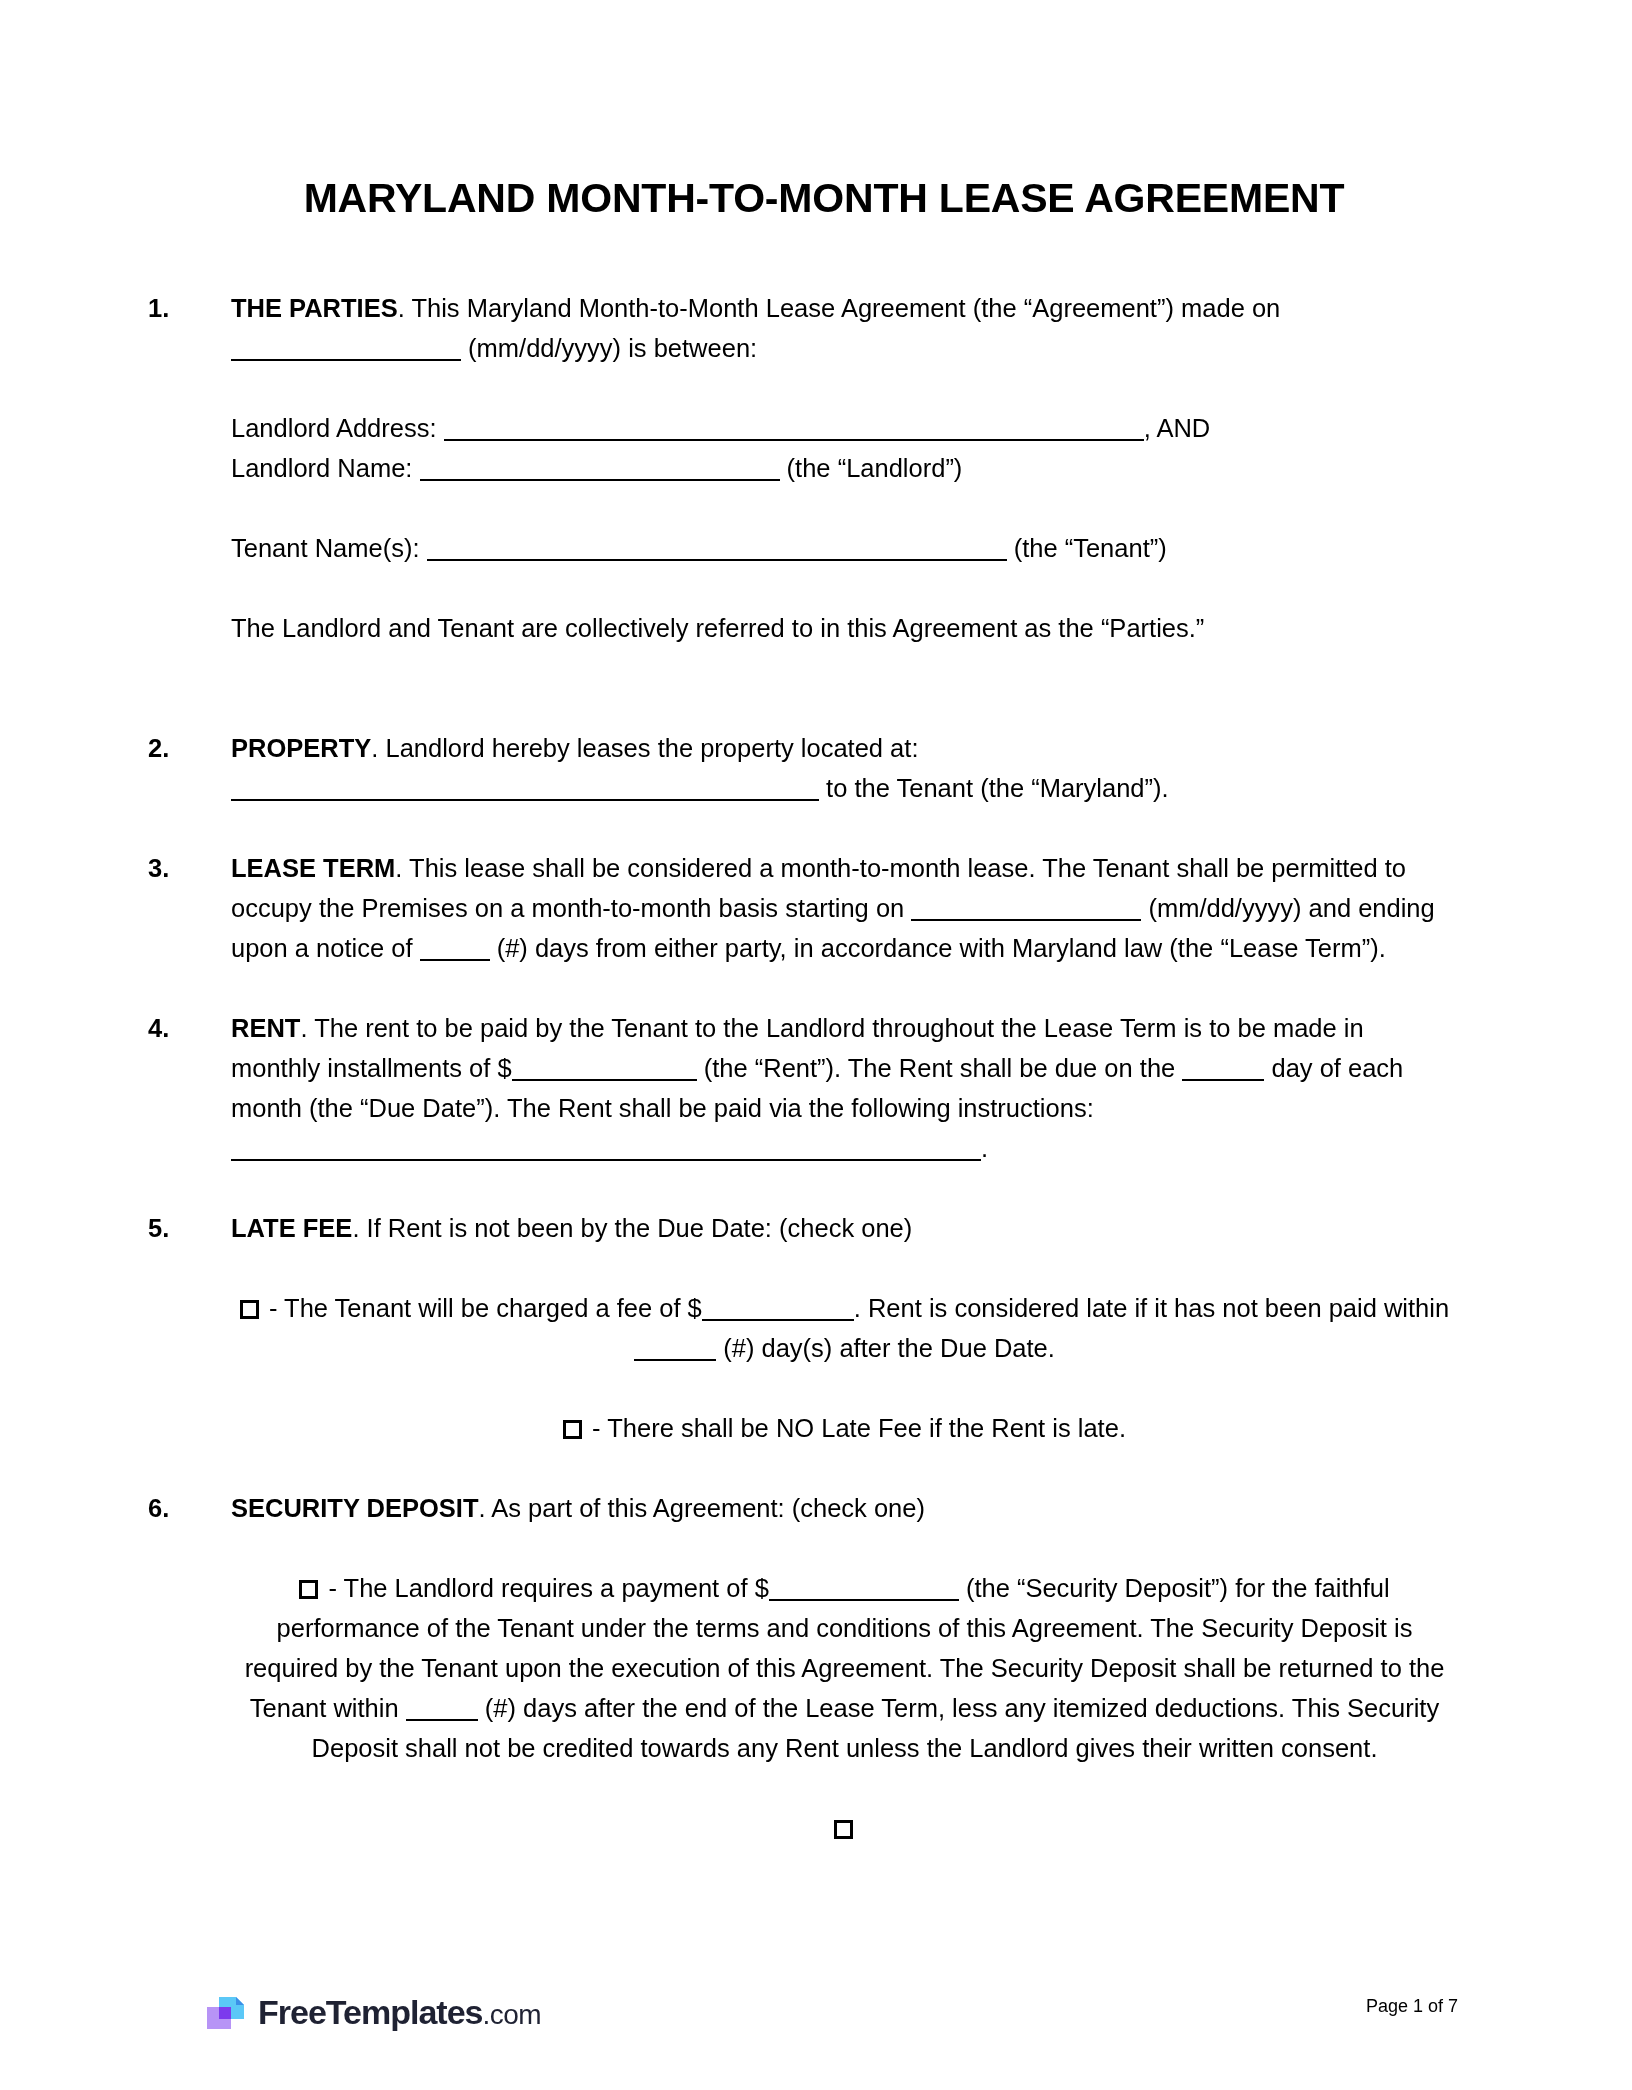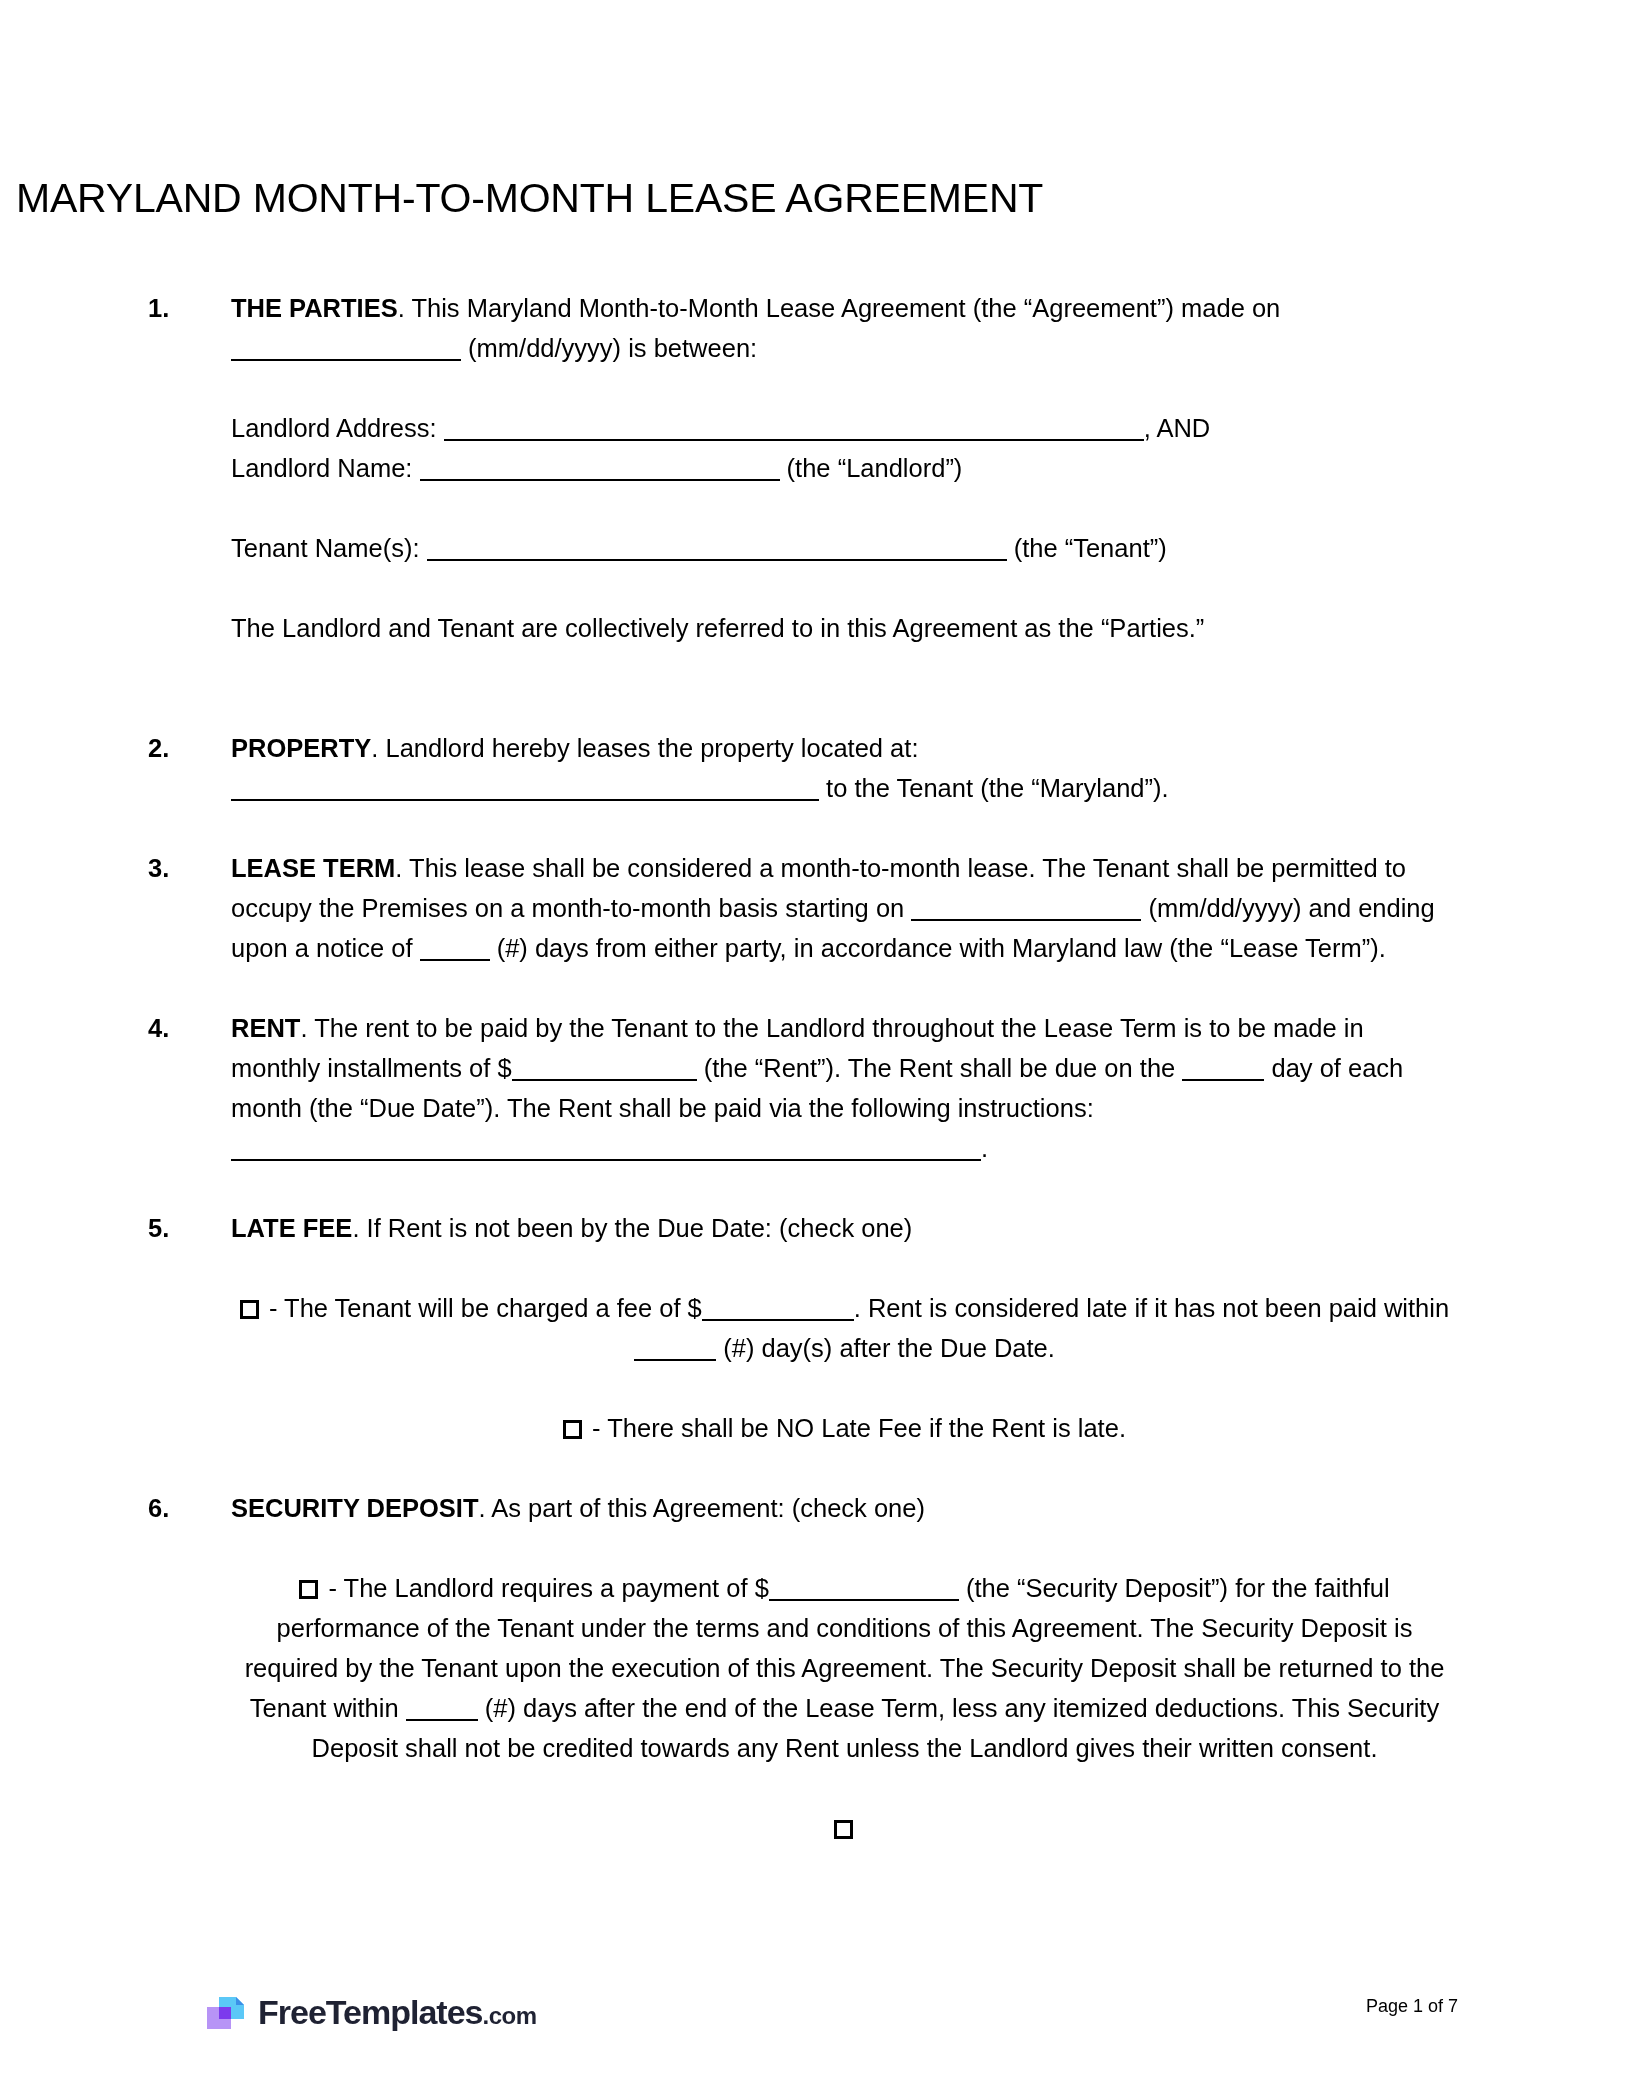--- a/index.html
+++ b/index.html
@@ -21,22 +21,23 @@
     inset: 0;
     padding: 0;
   }
 
   
   .doc-title {
     position: absolute;
     top: 176px;
     left: 16px;
     right: 0;
+    text-align: center;
     font-size: 41px;
-    font-weight: normal;
+    font-weight: bold;
     letter-spacing: -0.2px;
     line-height: 1.1;
   }
 
   
   .body-wrap {
     position: absolute;
     top: 288px;
     left: 180px;
     width: 1278px;
@@ -126,22 +127,22 @@
   }
   .brand-mark { width: 44px; height: 44px; display:block; }
   .brand-text {
     font-size: 34px;
     font-weight: bold;
     color: #1f2233;
     letter-spacing: -1px;
     line-height: 1;
   }
   .brand-text .tld {
-    font-size: 24px;
-    font-weight: bold;
+    font-size: 28px;
+    font-weight: normal;
     letter-spacing: -0.5px;
   }
   .page-num {
     position: absolute;
     right: 0;
     top: 6px;
     font-size: 18px;
   }
 </style>
 </head>

